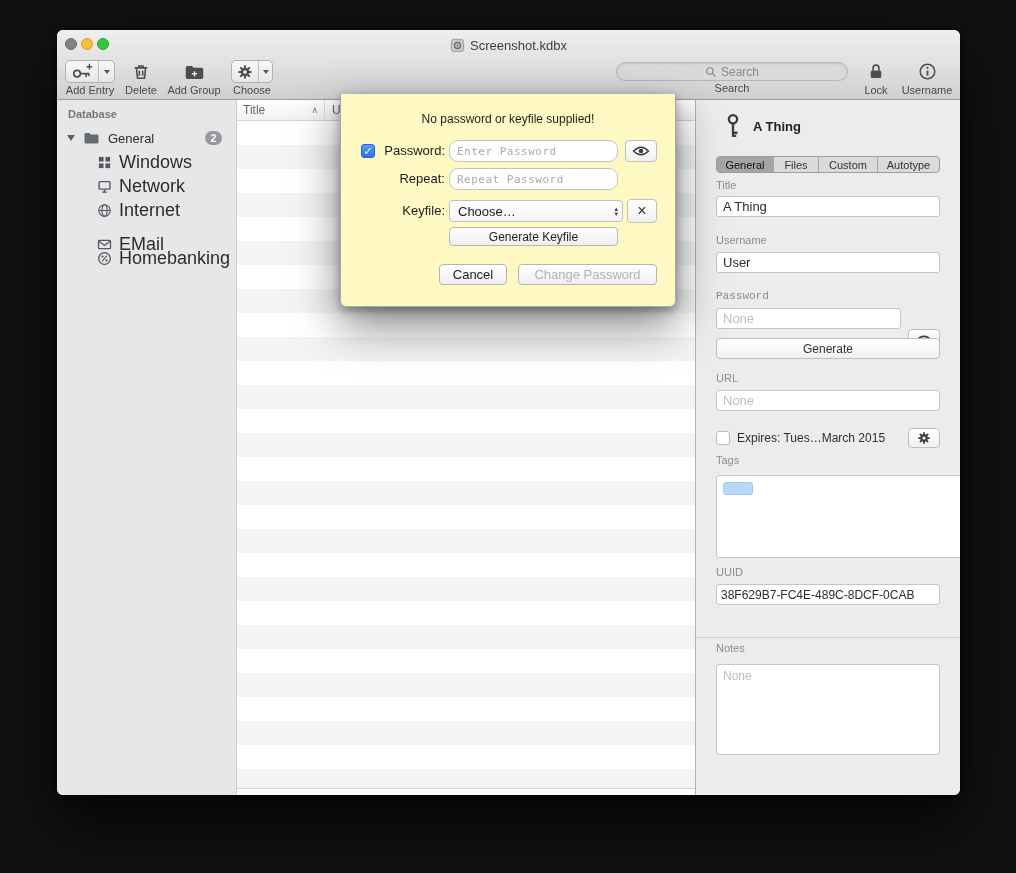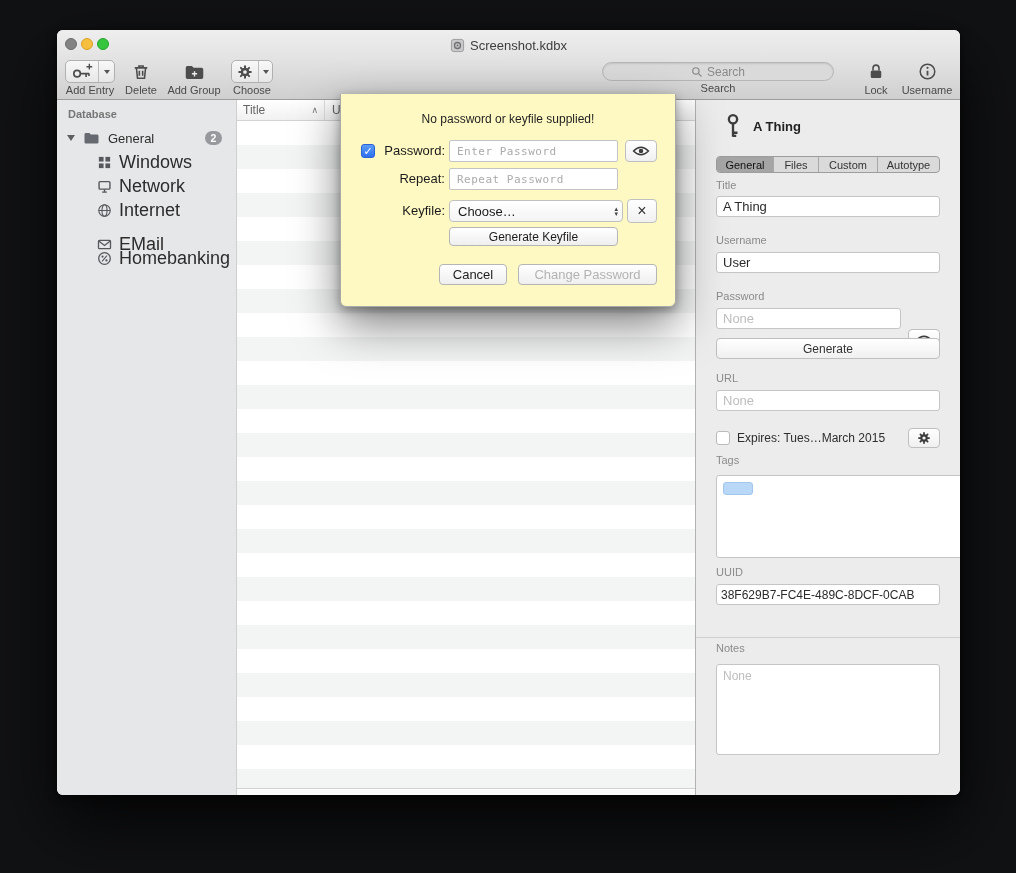--- a/index.html
+++ b/index.html
@@ -152,21 +152,21 @@
     position:absolute; left:283px; top:64px; width:336px; height:213px; z-index:30;
     background:#fef9c3; border:1px solid #a9a9a9; border-top:none;
     border-radius:0 0 6px 6px;
     box-shadow:0 18px 45px rgba(0,0,0,.50), 0 3px 10px rgba(0,0,0,.30);
   }
   .sheet-msg { position:absolute; top:18px; left:0; right:0; text-align:center; font-size:12px; color:#1f1f1f; }
   .dlg-row { position:absolute; left:0; right:0; }
   .dlg-label { position:absolute; left:36px; width:68px; text-align:right; font-size:13px; color:#1b1b1b; line-height:22px; white-space:nowrap; }
   .dlg-input {
     position:absolute; left:108px; width:169px; height:22px; background:#fff;
-    border:1px solid #c3c3c3; border-radius:2px; padding:0 7px;
+    border:1px solid #c3c3c3; border-radius:9px; padding:0 7px;
     font-family:"DejaVu Sans Mono","Liberation Mono",monospace; font-size:11px; color:#333; outline:none;
   }
   .dlg-input::placeholder { color:#ababab; letter-spacing:.5px; }
   .dlg-mini { position:absolute; left:284px; width:32px; height:22px; right:auto; }
   .popup {
     position:absolute; left:108px; width:174px; height:22px; background:linear-gradient(#ffffff,#f4f4f4);
     border:1px solid #c0c0c0; border-radius:4px; display:flex; align-items:center;
     padding:0 2px 0 8px; font-size:13px; color:#1b1b1b;
   }
   .popup-text { flex:1; }
@@ -254,21 +254,21 @@
               <circle cx="10" cy="10" r="2.3" fill="#efefef"></circle>
             </svg>
           </span>
           <span class="cell" style="width:14px;">
             <span class="caret-down"></span>
           </span>
         </div>
         <div class="tb-label">Choose</div>
       </div>
 
-      <div class="tb-item" style="left:544px; width:234px;">
+      <div class="tb-item" style="left:558px; width:234px;">
         <div class="search-field">
           <svg width="12" height="12" viewBox="0 0 16 16" fill="none" stroke="#8a8a8a" stroke-width="1.6">
             <circle cx="6.5" cy="6.5" r="4.2"></circle>
             <path d="M9.8 9.8 L14 14"></path>
           </svg>
           <span>Search</span>
         </div>
         <div class="tb-label">Search</div>
       </div>
 
@@ -400,21 +400,21 @@
       <div class="ins-abs ins-label" style="top:79px;">Title</div>
       <div class="ins-abs" style="top:96px;">
         <input class="field" value="A Thing" style="">
       </div>
 
       <div class="ins-abs ins-label" style="top:134px;">Username</div>
       <div class="ins-abs" style="top:152px;">
         <input class="field" value="User" style="">
       </div>
 
-      <div class="ins-abs ins-label" style="top:190px;">Password</div>
+      <div class="ins-abs ins-label" style="top:190px;font-family:Liberation Mono, monospace;">Password</div>
       <div class="ins-abs" style="top:208px; height:21px;">
         <input class="field" style="width: 185px;" placeholder="None">
         <span class="mini-btn">
           <svg width="18" height="12" viewBox="0 0 24 16">
             <path d="M2 8 Q12 -2 22 8 Q12 18 2 8 Z" fill="none" stroke="#3c3c3c" stroke-width="1.8"></path>
             <circle cx="12" cy="8" r="3" fill="#3c3c3c"></circle>
           </svg>
         </span>
       </div>
 

